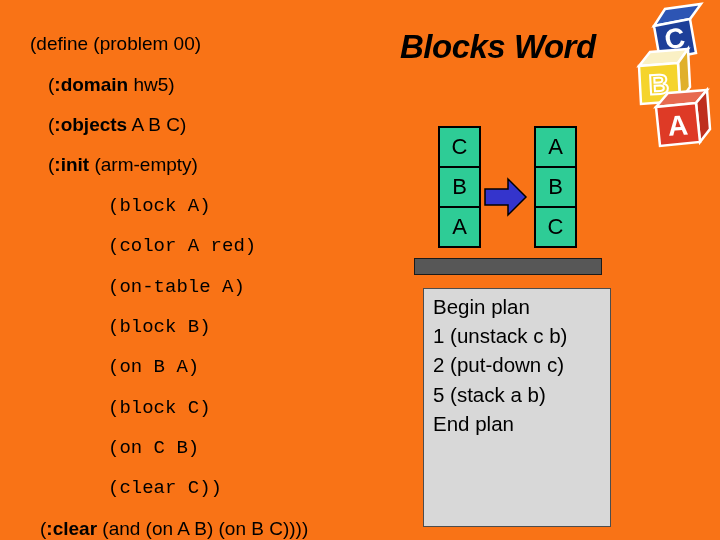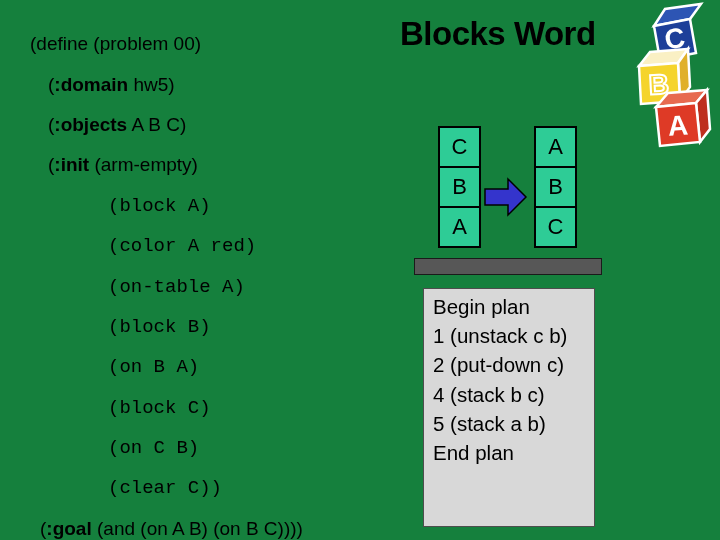--- a/index.html
+++ b/index.html
@@ -1,31 +1,31 @@
 <!DOCTYPE html>
 <html style="--block_fill: #2ecc96; --arrow_fill: #3434cc; --table_fill: #575757; --plan_bg: #d8d8d8; --cube_blue_front: #1d3f99; --cube_blue_top: #2d55b4; --cube_yellow_front: #f5d42c; --cube_yellow_top: #faf0c4; --cube_yellow_side: #e0b02a; --cube_red_front: #de3a26; --cube_red_top: #e76a50; --cube_red_side: #be2f1e;"><head>
 <meta charset="utf-8">
 <style>
   html,body{margin:0;padding:0;background:#fff;}
   .slide{
-    position:relative;width:720px;height:540px;background:#15803d;overflow:hidden;
+    position:relative;width:720px;height:540px;background:#f97316;overflow:hidden;
     font-family:"Liberation Sans", sans-serif;color:#000;
   }
   
   .code-col{position:absolute;left:30px;top:24px;}
   .code-line{height:40.4px;display:flex;align-items:center;font-size:19px;white-space:pre;}
   .code-line b{font-weight:bold;}
   .i0{margin-left:0;}
   .i1{margin-left:18px;}
   .i2{margin-left:78px;font-family:Liberation Mono, monospace;}
   .ig{margin-left:10px;}
   
   .title{
-    position:absolute;left:400px;top:10px;width:230px;
-    font-size:33px;font-weight:bold;line-height:47px;letter-spacing:-0.5px;
+    position:absolute;left:400px;top:23px;width:230px;
+    font-size:33px;font-weight:bold;line-height:47px;letter-spacing:-0.5px;font-style:italic;
   }
   
   .clipart{position:absolute;left:634px;top:2px;}
   
   .stack{position:absolute;width:43px;}
   .stack-left{left:438px;top:126px;}
   .stack-right{left:534px;top:126px;}
   .blockcell{
     box-sizing:border-box;width:43px;height:42px;margin-top:-2px;
     background:var(--block_fill,#2ecc96);border:2px solid #000;
@@ -33,21 +33,21 @@
     font-size:22px;line-height:1;
   }
   .blockcell:first-child{margin-top:0;}
   .arrow-wrap{position:absolute;left:484px;top:177px;}
   .table-bar{
     position:absolute;left:414px;top:258px;width:188px;height:17px;
     box-sizing:border-box;background:var(--table_fill,#575757);border:1px solid #1a1a1a;
   }
   
   .plan-box{
-    position:absolute;left:423px;top:288px;width:172px;height:239px;
+    position:absolute;left:423px;top:288px;width:188px;height:239px;
     box-sizing:border-box;background:var(--plan_bg,#d8d8d8);border:1px solid #4d4d4d;
     padding:3px 0 0 9px;
   }
   .plan-line{font-size:20.5px;line-height:29.2px;white-space:pre;}
 </style>
 </head>
 <body>
 
 <div class="slide">
 
@@ -57,21 +57,21 @@
     <div class="code-line i1"><span>(</span><b>:objects</b><span> A B C)</span></div>
     <div class="code-line i1"><span>(</span><b>:init</b><span> (arm-empty)</span></div>
     <div class="code-line i2"><span>(block A)</span><b></b><span></span></div>
     <div class="code-line i2"><span>(color A red)</span><b></b><span></span></div>
     <div class="code-line i2"><span>(on-table A)</span><b></b><span></span></div>
     <div class="code-line i2"><span>(block B)</span><b></b><span></span></div>
     <div class="code-line i2"><span>(on B A)</span><b></b><span></span></div>
     <div class="code-line i2"><span>(block C)</span><b></b><span></span></div>
     <div class="code-line i2"><span>(on C B)</span><b></b><span></span></div>
     <div class="code-line i2"><span>(clear C))</span><b></b><span></span></div>
-    <div class="code-line ig"><span>(</span><b>:goal</b><span> (and (on A B) (on B C))))</span></div>
+    <div class="code-line ig"><span>(</span><b>:clear</b><span> (and (on A B) (on B C))))</span></div>
   </div>
 
   <div class="title">
     <div>Blocks Word</div>
   </div>
 
   <svg class="clipart" width="86" height="148" viewBox="0 0 86 148">
 
     <g>
       <polygon points="20,24 31,7 67,2 56,17" style="fill:var(--cube_blue_top)" stroke="#fff" stroke-width="2.5"></polygon>
@@ -123,18 +123,17 @@
         <span>C</span>
       </div>
   </div>
 
   <div class="table-bar"></div>
 
   <div class="plan-box">
     <div class="plan-line">Begin plan</div>
     <div class="plan-line">1 (unstack c b)</div>
     <div class="plan-line">2 (put-down c)</div>
-    <div class="plan-line">4 (stack b c)</div>
     <div class="plan-line">5 (stack a b)</div>
     <div class="plan-line">End plan</div>
   </div>
 
 </div>
 
 </body></html>

